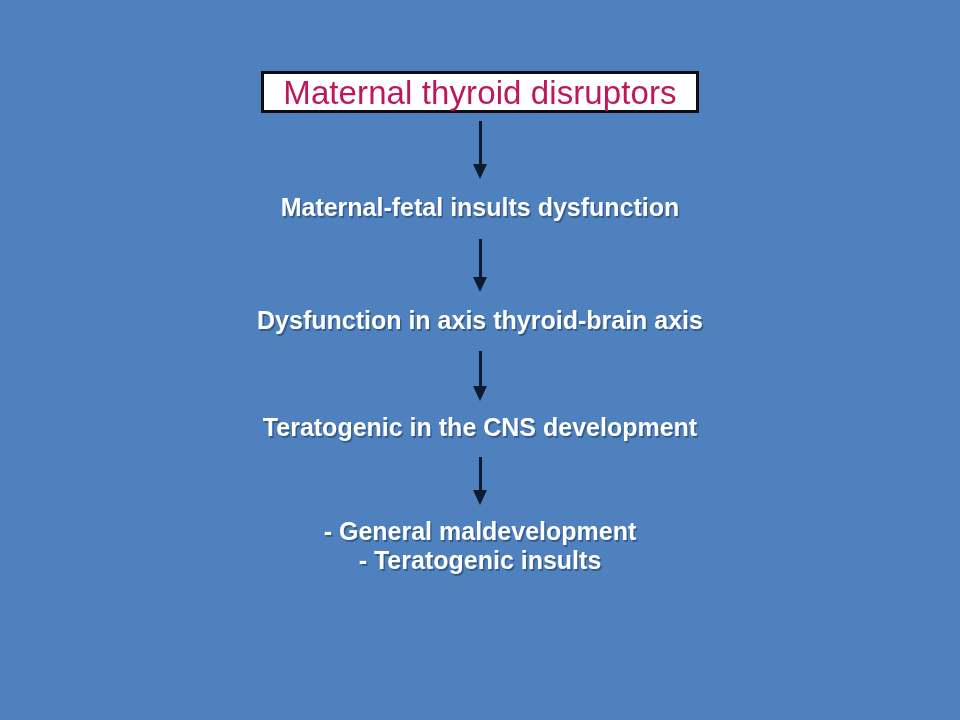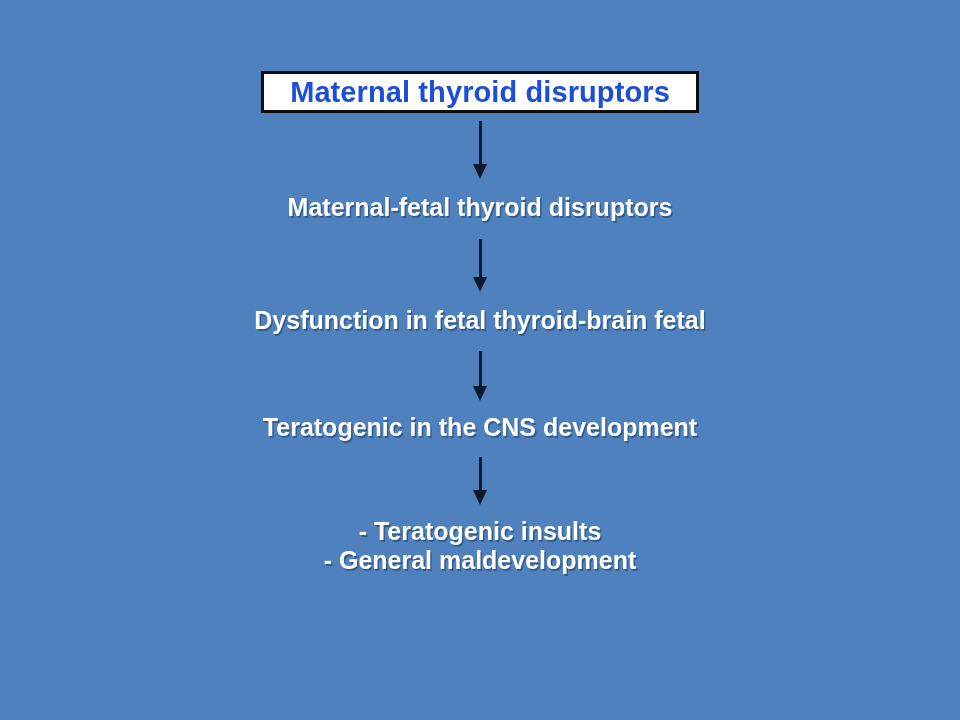--- a/index.html
+++ b/index.html
@@ -39,23 +39,23 @@
     width: 438px;
     height: 42px;
     background: #ffffff;
     border: 3px solid #0d0d0d;
     display: flex;
     align-items: center;
     justify-content: center;
     margin-top: 11px;
   }
   .node-box .node-text {
-    color: #1d4ed8;
-    font-size: 29px;
-    font-weight: bold;
+    color: #be185d;
+    font-size: 33px;
+    font-weight: normal;
     letter-spacing: 0.1px;
     line-height: 1;
     white-space: nowrap;
   }
 
   
   .node-plain {
     color: #ffffff;
     font-size: 25px;
     font-weight: bold;
@@ -126,34 +126,34 @@
     <div class="gap-a"></div>
 
     <div class="arrow arrow-1">
       <span class="shaft"></span>
       <span class="head"></span>
     </div>
 
     <div class="gap-b"></div>
 
     <div class="node-plain">
-      <span class="line">Maternal-fetal thyroid disruptors</span>
+      <span class="line">Maternal-fetal insults dysfunction</span>
     </div>
 
     <div class="gap-c"></div>
 
     <div class="arrow arrow-2">
       <span class="shaft"></span>
       <span class="head"></span>
     </div>
 
     <div class="gap-d"></div>
 
     <div class="node-plain">
-      <span class="line">Dysfunction in fetal thyroid-brain fetal</span>
+      <span class="line">Dysfunction in axis thyroid-brain axis</span>
     </div>
 
     <div class="gap-e"></div>
 
     <div class="arrow arrow-3">
       <span class="shaft"></span>
       <span class="head"></span>
     </div>
 
     <div class="gap-f"></div>
@@ -165,18 +165,18 @@
     <div class="gap-g"></div>
 
     <div class="arrow arrow-4">
       <span class="shaft"></span>
       <span class="head"></span>
     </div>
 
     <div class="gap-h"></div>
 
     <div class="node-plain">
+      <span class="line">- General maldevelopment</span>
       <span class="line">- Teratogenic insults</span>
-      <span class="line">- General maldevelopment</span>
     </div>
 
   </div>
 </div>
 
 </body></html>

